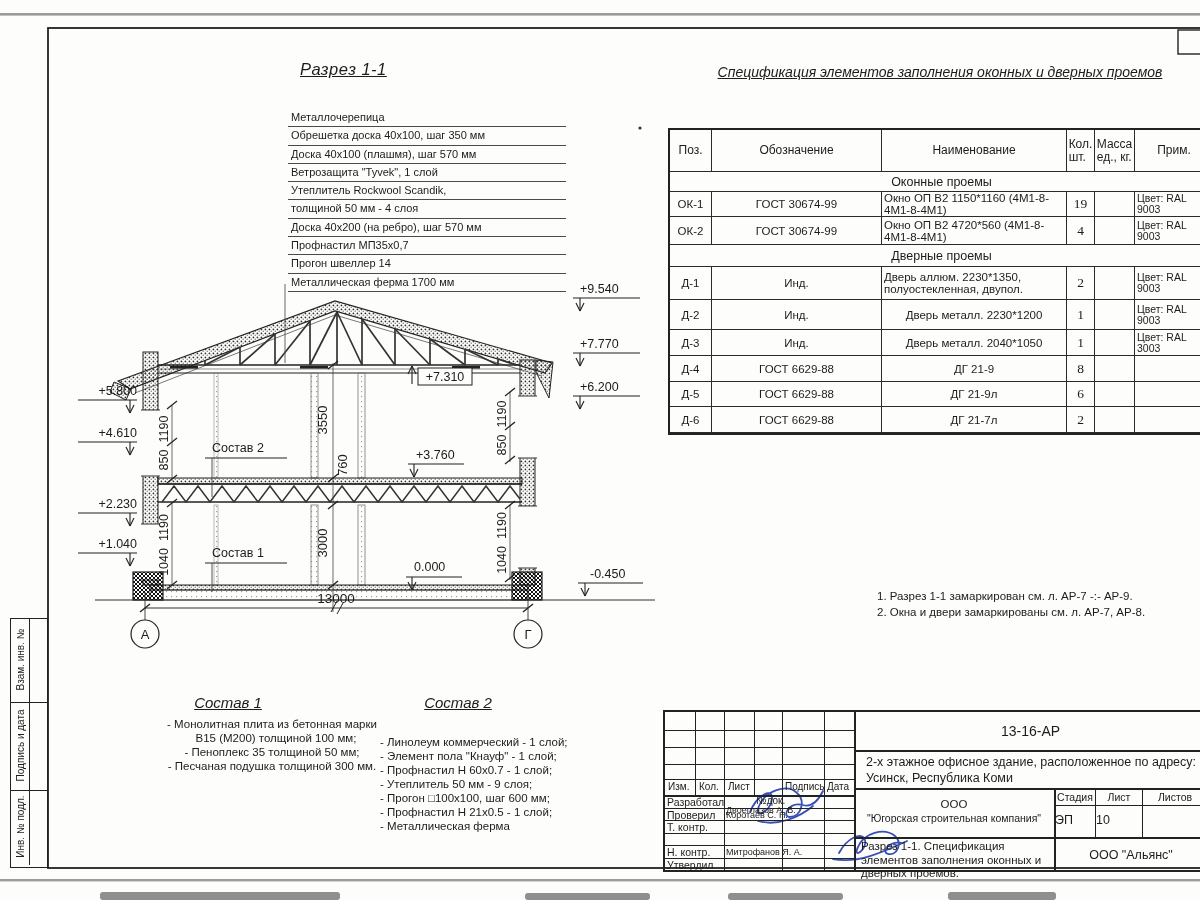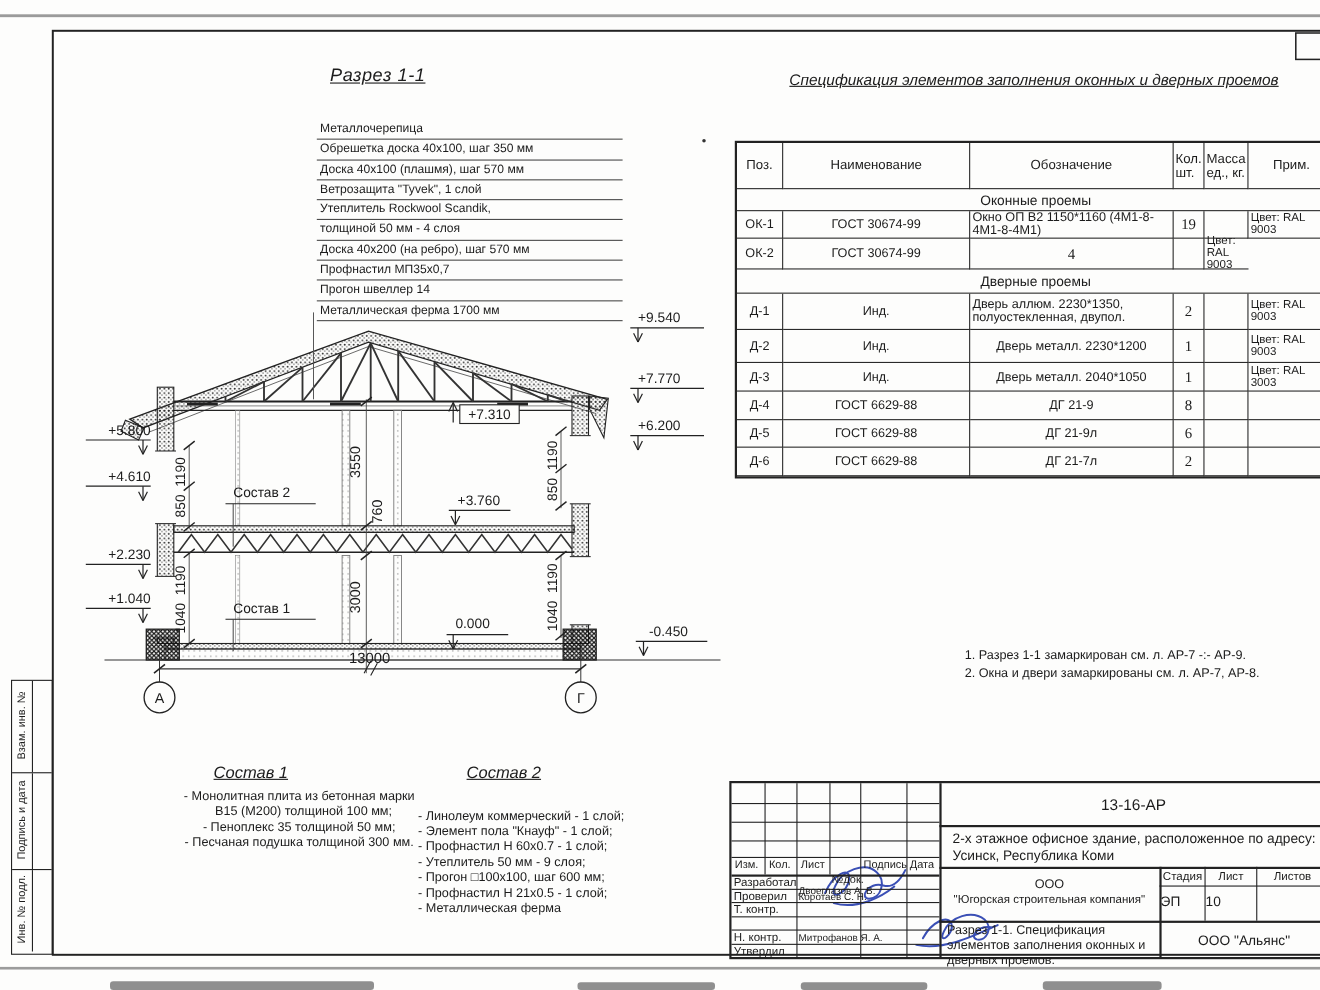--- a/index.html
+++ b/index.html
@@ -323,37 +323,38 @@
   <div class="row">Утеплитель Rockwool Scandik,</div>
   <div class="row">толщиной 50 мм - 4 слоя</div>
   <div class="row">Доска 40х200 (на ребро), шаг 570 мм</div>
   <div class="row">Профнастил МП35х0,7</div>
   <div class="row">Прогон швеллер 14</div>
   <div class="row">Металлическая ферма 1700 мм</div>
 </div>
 
 <div class="abs spec">
   <div class="hdr">Поз.</div>
+  <div class="hdr">Обозначение</div>
   <div class="hdr">Наименование</div>
-  <div class="hdr">Обозначение</div>
   <div class="hdr">Кол. шт.</div>
   <div class="hdr">Масса ед., кг.</div>
   <div class="hdr last">Прим.</div>
 
   <div class="band">Оконные проемы</div>
 
   <div>ОК-1</div>
   <div>ГОСТ 30674-99</div>
   <div>Окно ОП В2 1150*1160 (4М1-8-4М1-8-4М1)</div>
   <div class="qty">19</div>
   <div></div>
   <div class="prim last">Цвет: RAL 9003</div>
 
   <div>ОК-2</div>
   <div>ГОСТ 30674-99</div>
+  <div>Окно ОП В2 4720*560 (4М1-8-4М1-8-4М1)</div>
   <div class="qty">4</div>
   <div></div>
   <div class="prim last">Цвет: RAL 9003</div>
 
   <div class="band">Дверные проемы</div>
 
   <div>Д-1</div>
   <div>Инд.</div>
   <div>Дверь аллюм. 2230*1350, полуостекленная, двупол.</div>
   <div class="qty">2</div>

